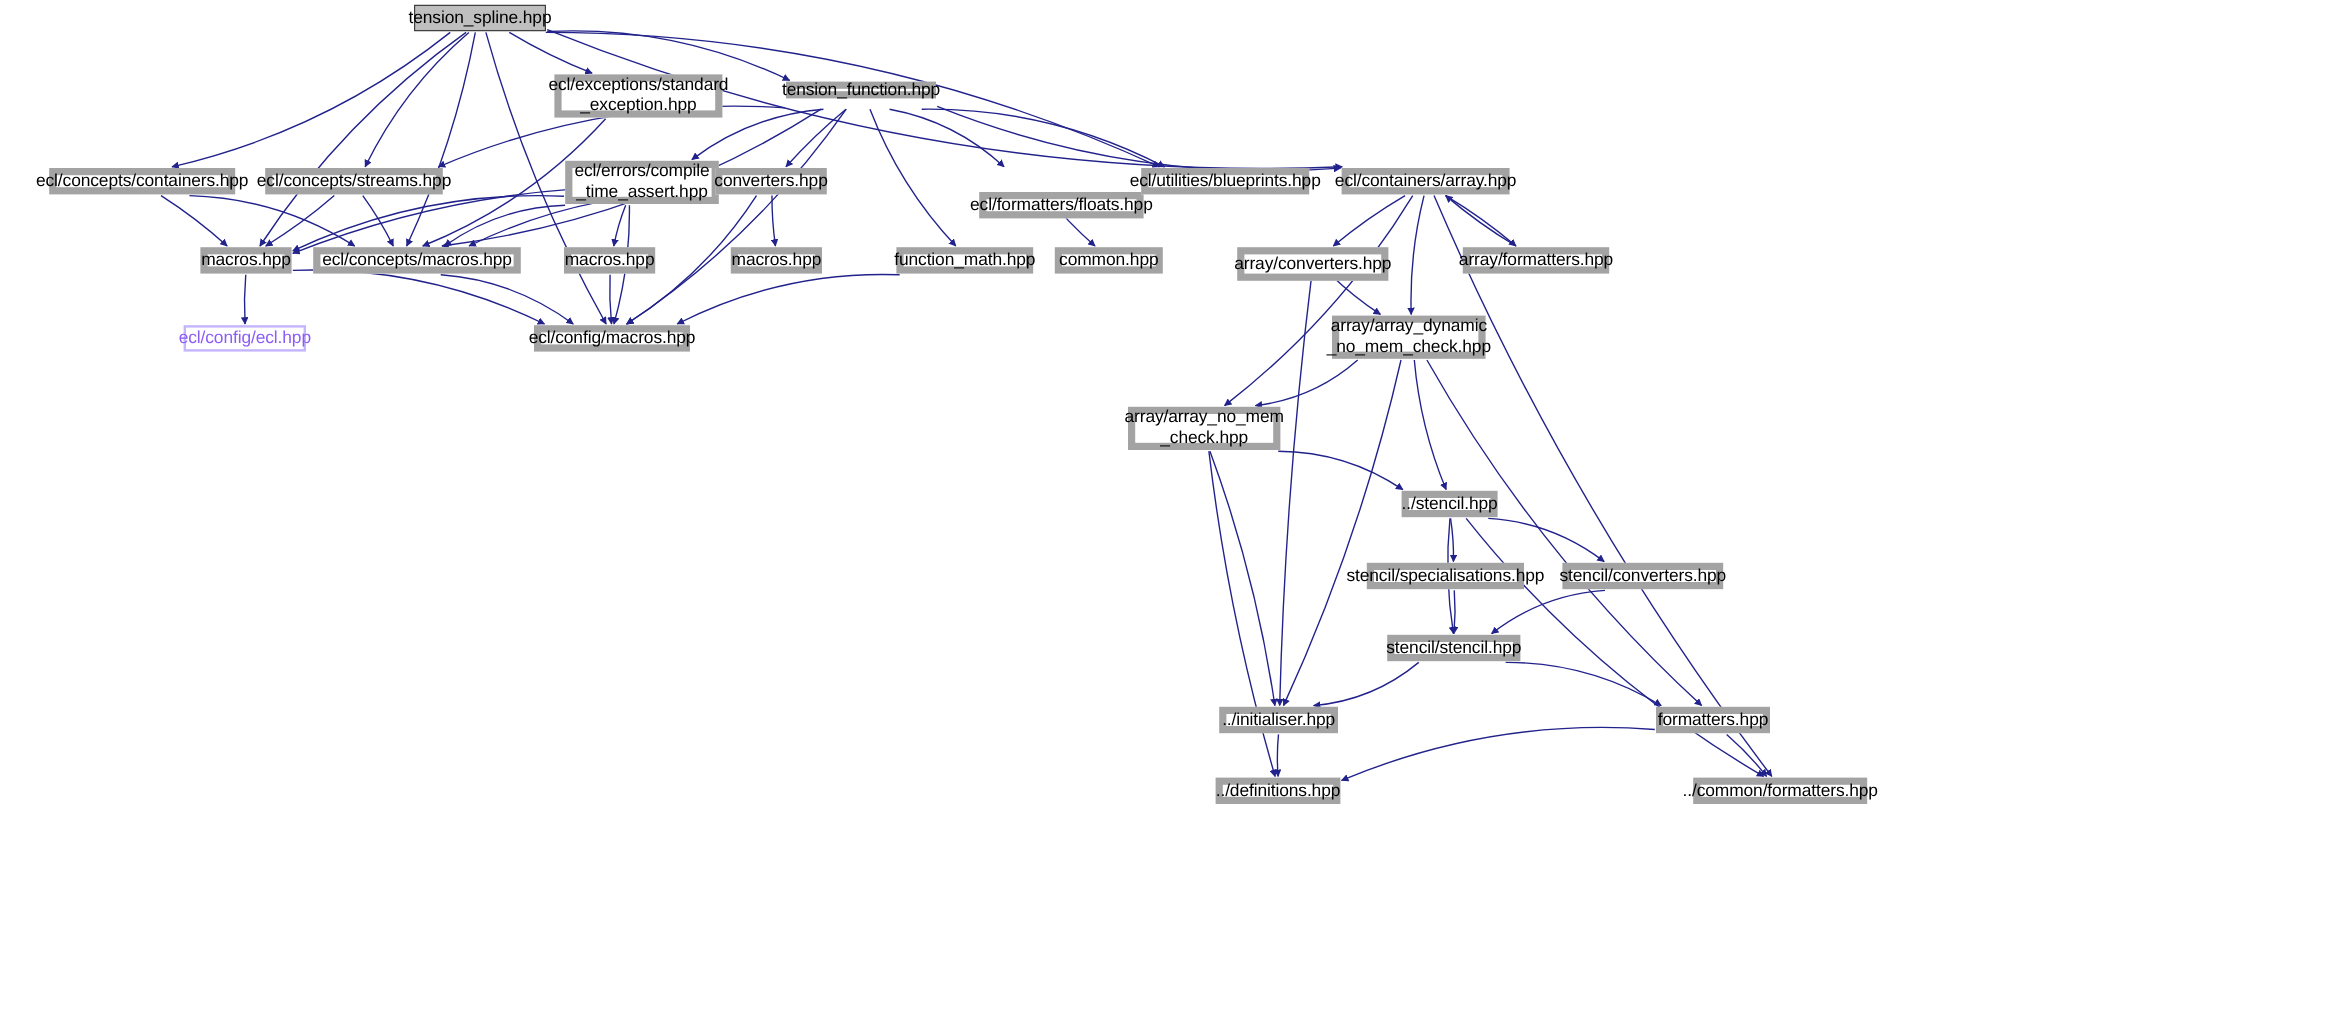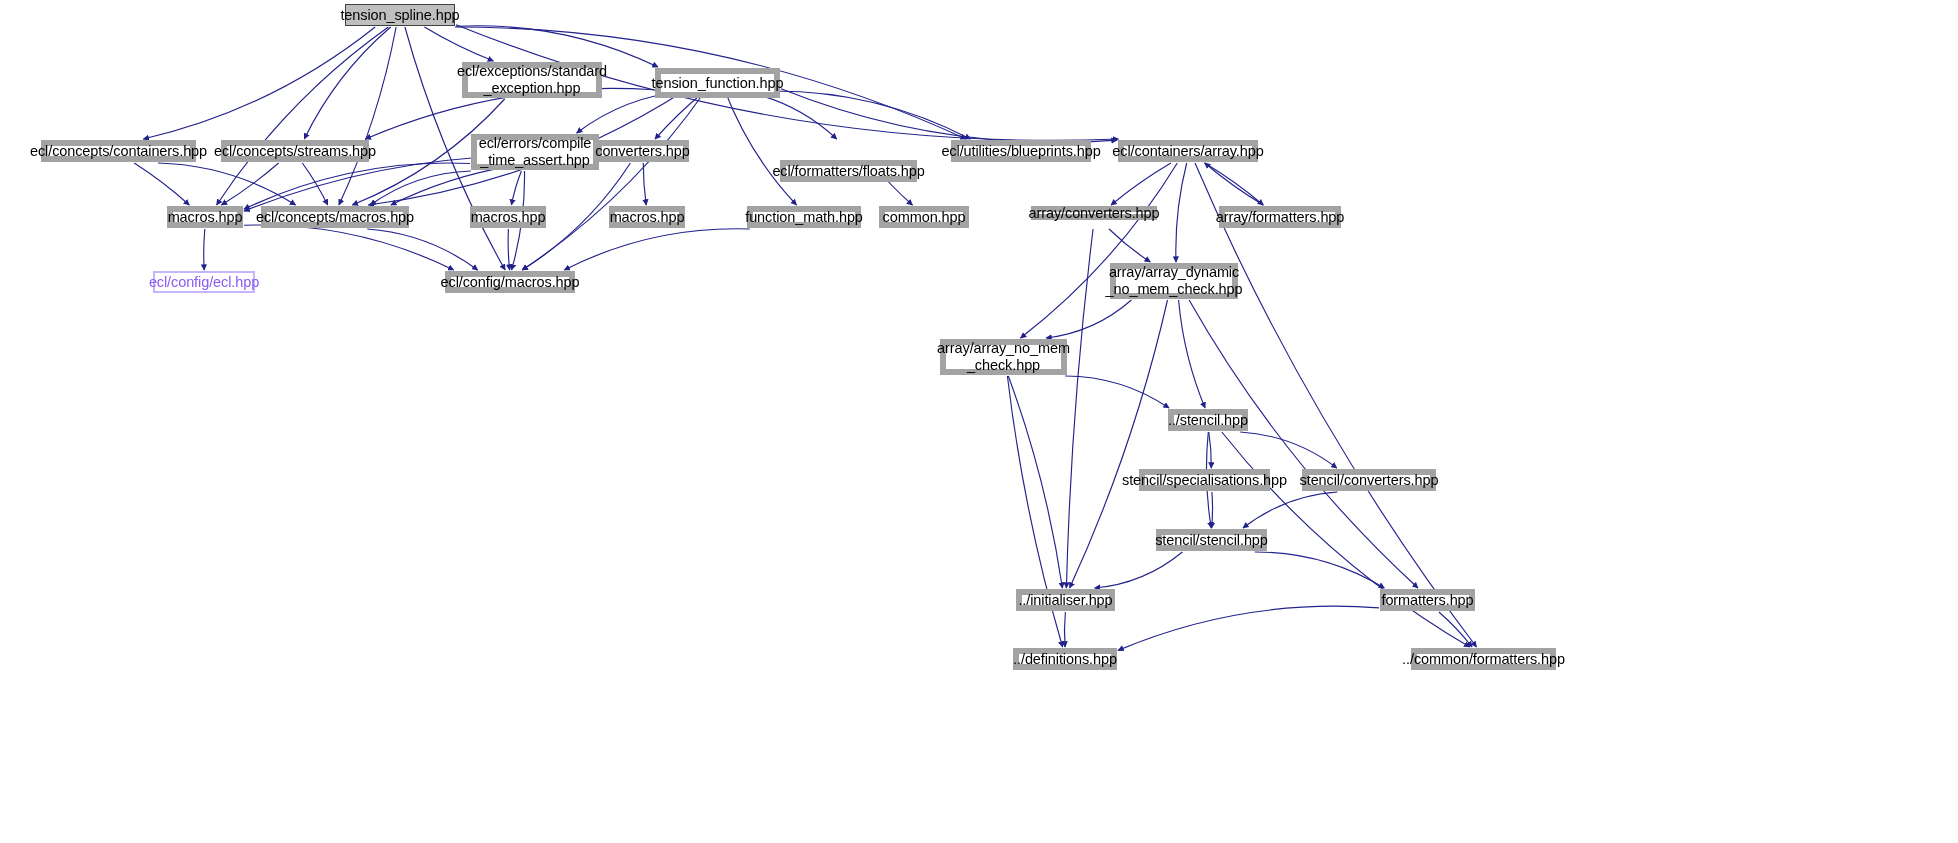--- a/index.html
+++ b/index.html
@@ -121,36 +121,36 @@
         <path d="M 1254.7 552.0 Q 1324.6 551.7 1384.3 588.0" marker-end="url(#arrow)"></path>
         <path d="M 1065.4 612.0 Q 1063.7 629.5 1065.1 647.0" marker-end="url(#arrow)"></path>
         <path d="M 1438.9 612.0 Q 1457.2 627.9 1472.1 647.0" marker-end="url(#arrow)"></path>
         <path d="M 1379.0 607.9 Q 1243.3 597.5 1118.0 650.4" marker-end="url(#arrow)"></path>
       </g>
   </svg>
   <div id="nodes-layer">
       <div class="node root" style="left: 345px; top: 4px; width: 110px; height: 22px;">tension_spline.hpp</div>
       <div class="node" style="left: 462px; top: 62px; width: 140px; height: 36px;">ecl/exceptions/standard
 _exception.hpp</div>
-      <div class="node" style="left: 655px; top: 68px; width: 125px; height: 30px;">tension_function.hpp</div>
+      <div class="node" style="left: 655px; top: 68px; width: 125px; height: 14px;">tension_function.hpp</div>
       <div class="node" style="left: 41px; top: 140px; width: 155px; height: 22px;">ecl/concepts/containers.hpp</div>
       <div class="node" style="left: 221px; top: 140px; width: 148px; height: 22px;">ecl/concepts/streams.hpp</div>
       <div class="node" style="left: 471px; top: 134px; width: 128px; height: 36px;">ecl/errors/compile
 _time_assert.hpp</div>
       <div class="node" style="left: 596px; top: 140px; width: 93px; height: 22px;">converters.hpp</div>
-      <div class="node" style="left: 780px; top: 140px; width: 137px; height: 22px; margin-top: 20px;">ecl/formatters/floats.hpp</div>
+      <div class="node" style="left: 816px; top: 140px; width: 137px; height: 22px; margin-top: 20px;">ecl/formatters/floats.hpp</div>
       <div class="node" style="left: 951px; top: 140px; width: 140px; height: 22px;">ecl/utilities/blueprints.hpp</div>
       <div class="node" style="left: 1118px; top: 140px; width: 140px; height: 22px;">ecl/containers/array.hpp</div>
       <div class="node" style="left: 167px; top: 206px; width: 76px; height: 22px;">macros.hpp</div>
-      <div class="node" style="left: 261px; top: 206px; width: 148px; height: 22px;">ecl/concepts/macros.hpp</div>
+      <div class="node" style="left: 261px; top: 206px; width: 173px; height: 22px;">ecl/concepts/macros.hpp</div>
       <div class="node" style="left: 470px; top: 206px; width: 76px; height: 22px;">macros.hpp</div>
       <div class="node" style="left: 609px; top: 206px; width: 76px; height: 22px;">macros.hpp</div>
       <div class="node" style="left: 747px; top: 206px; width: 114px; height: 22px;">function_math.hpp</div>
       <div class="node" style="left: 879px; top: 206px; width: 90px; height: 22px;">common.hpp</div>
-      <div class="node" style="left: 1031px; top: 206px; width: 126px; height: 14px;">array/converters.hpp</div>
+      <div class="node" style="left: 1031px; top: 206px; width: 126px; height: 28px;">array/converters.hpp</div>
       <div class="node" style="left: 1219px; top: 206px; width: 122px; height: 22px;">array/formatters.hpp</div>
       <div class="node faded" style="left: 153px; top: 271px; width: 102px; height: 22px;">ecl/config/ecl.hpp</div>
       <div class="node" style="left: 445px; top: 271px; width: 130px; height: 22px;">ecl/config/macros.hpp</div>
       <div class="node" style="left: 1110px; top: 263px; width: 128px; height: 36px;">array/array_dynamic
 _no_mem_check.hpp</div>
       <div class="node" style="left: 940px; top: 339px; width: 127px; height: 36px;">array/array_no_mem
 _check.hpp</div>
       <div class="node" style="left: 1168px; top: 409px; width: 80px; height: 22px;">../stencil.hpp</div>
       <div class="node" style="left: 1139px; top: 469px; width: 131px; height: 22px;">stencil/specialisations.hpp</div>
       <div class="node" style="left: 1302px; top: 469px; width: 134px; height: 22px;">stencil/converters.hpp</div>

